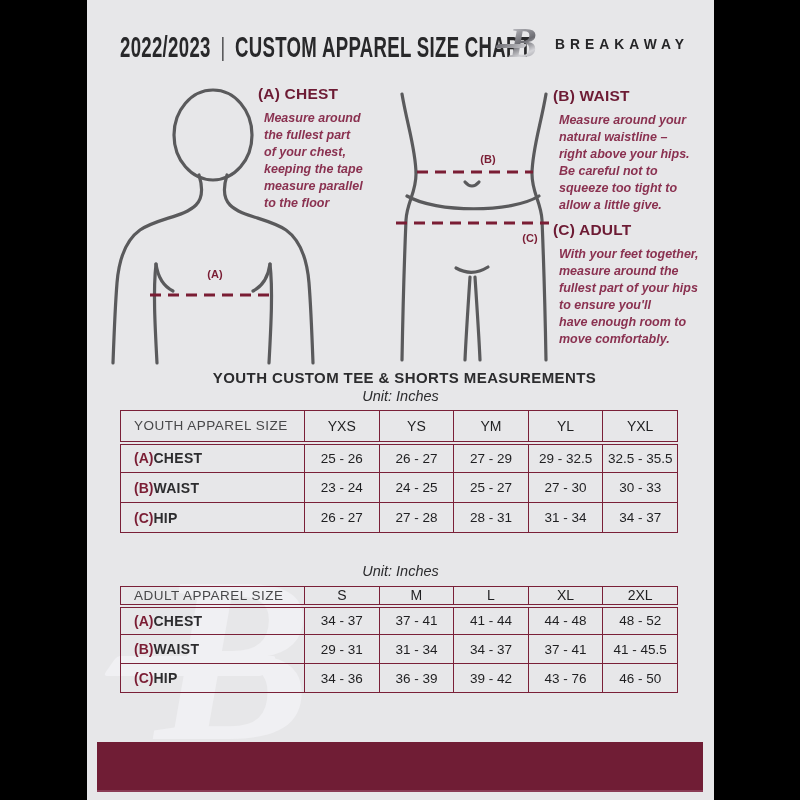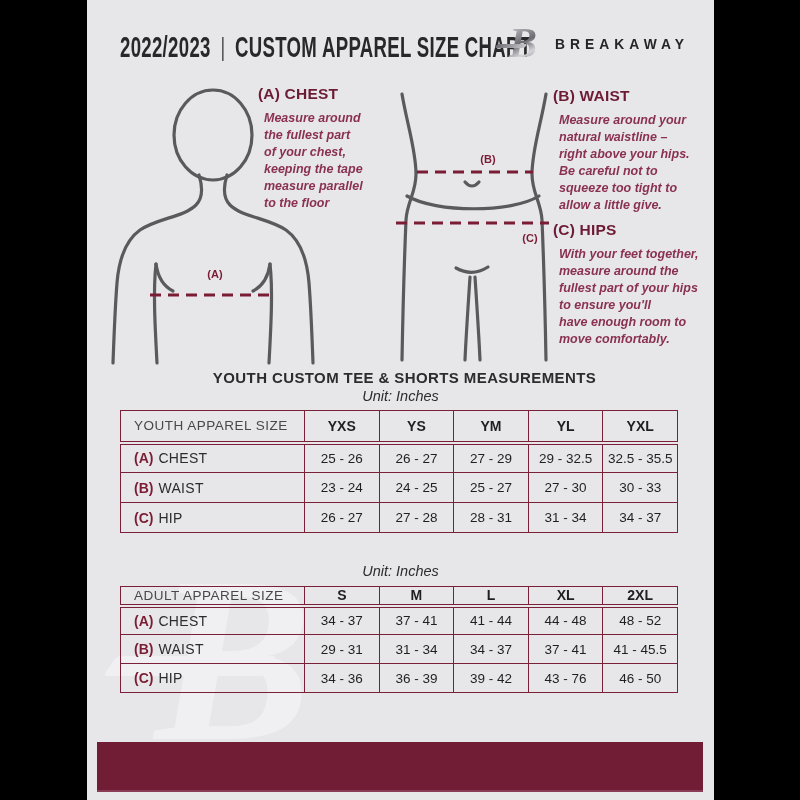--- a/index.html
+++ b/index.html
@@ -81,24 +81,24 @@
   #youth-table { top:410px; } #adult-table { top:586px; }
   .size-table td { border:1px solid #7a2038; padding:0; background:transparent; }
   .size-table tr.head-row td { border-bottom:4px double #7a2038; }
   .size-table tr.head-row { height:32px; }
   .size-table tr.data-row { height:30px; }
   #adult-table tr.head-row { height:19px; }
   #adult-table tr.data-row { height:29px; }
   td.corner {
     text-align:left; padding-left:13px; font-size:13.5px; letter-spacing:.5px; color:#48484a;
   }
-  td.size-h { text-align:center; font-weight:bold; font-size:14px; color:#1f1f21; }
+  td.size-h { text-align:center; font-weight:normal; font-size:14px; color:#1f1f21; }
   td.row-label { text-align:left; padding-left:13px; font-size:14px; color:#2c2c2e; }
   td.row-label .key { color:#7a1d34; font-weight:bold; }
-  td.row-label .lbl { margin-left:5px; letter-spacing:.3px; }
+  td.row-label .lbl { letter-spacing:.3px;font-weight:bold; }
   td.val { text-align:center; font-size:13.5px; color:#1f1f21; }
   
   .watermark {
     position:absolute; left:68px; top:560px; z-index:0;
     font-family:"Liberation Serif", serif; font-style:italic; font-weight:bold;
     font-size:235px; line-height:200px; color:#f0f0f3;
   }
   .watermark .wblade {
     position:absolute; left:-45px; top:96px; width:160px; height:20px;
     background:#f0f0f3; transform:skewX(-35deg); border-radius:4px;
@@ -154,21 +154,21 @@
 
   <div id="instr-chest" class="instr">
     <h3>(A) CHEST</h3>
     <p>Measure around the fullest part of your chest, keeping the tape measure parallel to the floor</p>
   </div>
   <div id="instr-waist" class="instr">
     <h3>(B) WAIST</h3>
     <p>Measure around your natural waistline – right above your hips. Be careful not to squeeze too tight to allow a little give.</p>
   </div>
   <div id="instr-hips" class="instr">
-    <h3>(C) HIPS</h3>
+    <h3>(C) ADULT</h3>
     <p>With your feet together, measure around the fullest part of your hips to ensure you'll
 have enough room to move comfortably.</p>
   </div>
 
   <div class="watermark">
     <span>B</span>
     <span class="wblade"></span>
   </div>
 
   <div id="youth-title" class="sec-title">YOUTH CUSTOM TEE &amp; SHORTS MEASUREMENTS</div>

